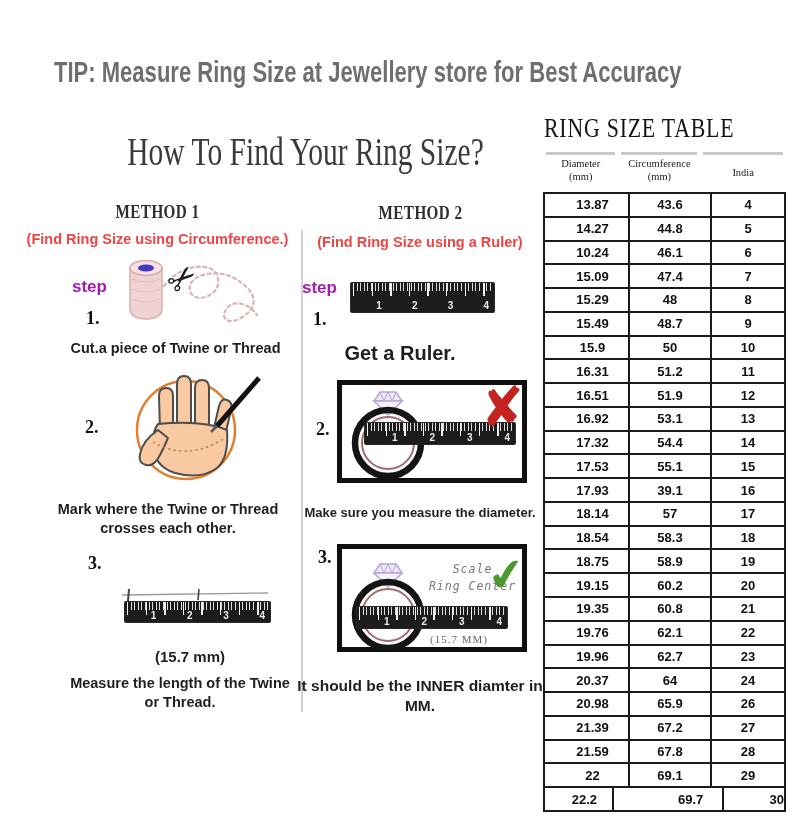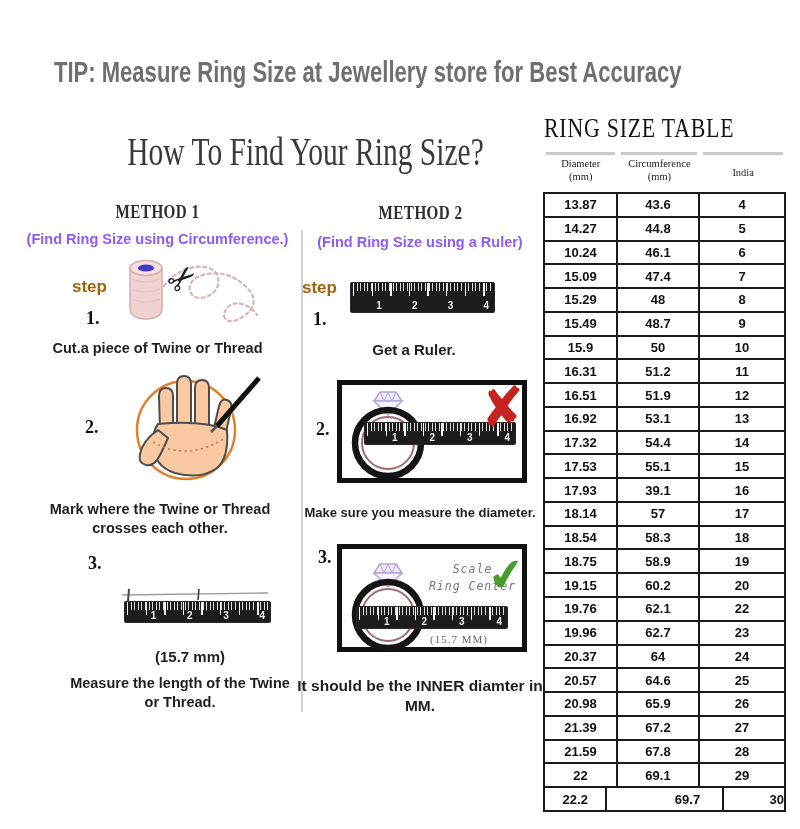--- a/index.html
+++ b/index.html
@@ -8,22 +8,22 @@
   .canvas { position:absolute; left:0; top:0; width:800px; height:829px; background:#ffffff; overflow:hidden; }
 
   .tip { position:absolute; left:54px; top:56px; font:bold 29px "Liberation Sans",sans-serif;
          color:#6f6f6f; letter-spacing:0; white-space:nowrap; transform:scaleX(.76); transform-origin:left top; }
 
   .main-title { position:absolute; left:60px; top:127px; width:480px; text-align:center;
                 font:41px "Liberation Serif",serif; color:#3a3a3a; transform:scaleX(.72); transform-origin:center top; white-space:nowrap; }
 
   .m-head { position:absolute; text-align:center; font:bold 19px "Liberation Serif",serif;
             letter-spacing:.5px; color:#2e2e2e; transform:scaleX(.8); }
-  .m-sub  { position:absolute; text-align:center; font:bold 14.5px "Liberation Sans",sans-serif; color:#8b5cf6; white-space:nowrap; }
-  .step-label { position:absolute; font:bold 17px "Liberation Sans",sans-serif; color:#a16207; }
+  .m-sub  { position:absolute; text-align:center; font:bold 14.5px "Liberation Sans",sans-serif; color:#ef4444; white-space:nowrap; }
+  .step-label { position:absolute; font:bold 17px "Liberation Sans",sans-serif; color:#a21caf; }
   .step-num   { position:absolute; font:bold 18px "Liberation Serif",serif; color:#101010; }
   .cap { position:absolute; text-align:center; font-weight:bold; color:#1f1f1f;
          font-size:14.5px; line-height:1.32; }
   .nowrap { white-space:nowrap; }
 
   .vdivider { position:absolute; left:301px; top:230px; width:2px; height:482px; background:#d2d2d2; }
 
   
   .ruler { position:absolute; background:#1c1c1c; border-radius:1px; box-shadow:0 0 0 1px #2a2a2a; }
   .ticks-s { position:absolute; top:0; left:2px; right:2px; height:8px;
@@ -46,21 +46,21 @@
   
   .table-title { position:absolute; left:544px; top:112px; font:28px "Liberation Serif",serif;
                  color:#141414; white-space:nowrap; transform:scaleX(.78); transform-origin:left top; letter-spacing:1px; }
   .size-header { position:absolute; left:543px; top:152px; width:243px; height:40px; display:flex; }
   .hcell { border-top:3px solid #c9c9c9; margin:0 3px; text-align:center;
            font-family:"Liberation Serif",serif; font-size:10.5px; color:#222; padding-top:3px; line-height:1.2; }
   .hc1 { width:75px; } .hc2 { width:82px; } .hc3 { width:86px; }
   .india-pad { margin-top:9px; }
   .size-grid { position:absolute; left:543px; top:192px; width:243px; height:620px;
                display:flex; flex-direction:column; border:2px solid #1a1a1a; background:#fff; }
-  .trow { flex:1; display:flex; border-bottom:2px solid #1a1a1a; }
+  .trow { flex:1; display:flex; border-bottom:2px solid #1a1a1a;padding-left:12px; }
   .trow:last-child { border-bottom:none;gap:46px; }
   .tcell { display:flex; align-items:center; justify-content:center;
            font:bold 13px "Liberation Sans",sans-serif; color:#111; border-right:2px solid #1a1a1a; }
   .tc1 { width:73px; } .tc2 { width:82px; } .tc3 { flex:1; border-right:none; }
 </style>
 </head>
 <body>
 
 <div class="canvas">
 
@@ -75,38 +75,38 @@
   <div class="step-num" style="left:86px;top:308px;">1.</div>
 
   <svg style="position:absolute;left:120px;top:248px;" width="158" height="85" viewBox="0 0 158 85">
     <path d="M44,38 C60,16 94,12 98,30 C102,48 74,57 70,43 C66,27 96,20 114,30 C134,41 141,56 124,68 C108,79 99,70 107,60 C114,51 130,56 137,67" fill="none" stroke="#dbb3b3" stroke-width="2.2" stroke-dasharray="3,3.5" stroke-linecap="round"></path>
     <path d="M10,20 L10,60 Q10,71 26,71 Q42,71 42,60 L42,20 Z" fill="#f1d2d2" stroke="#d8aeae" stroke-width="1.5"></path>
     <path d="M12,31 Q26,37 40,31 M12,41 Q26,47 40,41 M12,51 Q26,57 40,51" stroke="#e2c0c0" fill="none" stroke-width="1.2"></path>
     <ellipse cx="26" cy="20" rx="16" ry="7.5" fill="#f6e0e0" stroke="#d8aeae" stroke-width="1.5"></ellipse>
     <ellipse cx="26" cy="20" rx="8" ry="3.6" fill="#4339c4"></ellipse>
     <text x="46" y="42" font-size="34" fill="#1d1d1d" font-family="DejaVu Sans" transform="rotate(-40 62 28)">✂</text>
   </svg>
-  <div class="cap nowrap" style="left:15px;top:339px;width:285px;">Cut.a piece of Twine or Thread</div>
+  <div class="cap nowrap" style="left:33px;top:339px;width:285px;">Cut.a piece of Twine or Thread</div>
 
   <div class="step-num" style="left:85px;top:417px;">2.</div>
   <svg style="position:absolute;left:113px;top:368px;" width="150" height="116" viewBox="0 0 150 116">
     <circle cx="73" cy="62" r="49" fill="none" stroke="#e0812b" stroke-width="2.5"></circle>
     <g fill="#f9c9a2" stroke="#4d4d4d" stroke-width="2" stroke-linejoin="round" stroke-linecap="round">
       <path d="M47,62 L46,28 Q46,20 53,20 Q60,20 60,28 L60,60 Z"></path>
       <path d="M64,60 L64,16 Q64,8 71,8 Q78,8 78,16 L78,60 Z"></path>
       <path d="M82,60 L82,20 Q82,12 89,12 Q96,12 96,20 L96,62 Z"></path>
       <path d="M100,64 L106,38 Q108,30 114,32 Q120,34 118,42 L112,68 Z"></path>
       <path d="M45,56 Q40,62 40,75 Q40,98 62,105 Q88,112 104,100 Q116,90 114,62 Q90,52 45,56 Z"></path>
       <path d="M45,62 Q30,72 27,86 Q25,95 33,97 Q41,99 47,87 Q52,77 55,70 Z"></path>
     </g>
     <path d="M40,74 Q74,94 112,70" fill="none" stroke="#b97a50" stroke-width="1.4" stroke-dasharray="2.5,3"></path>
     <line x1="146" y1="10" x2="104" y2="58" stroke="#111" stroke-width="5"></line>
     <line x1="104" y1="58" x2="98" y2="64" stroke="#555" stroke-width="2.5"></line>
   </svg>
-  <div class="cap" style="left:40px;top:500px;width:240px;">Mark where the Twine or Thread crosses each other.</div>
+  <div class="cap" style="left:48px;top:500px;width:240px;">Mark where the Twine or Thread crosses each other.</div>
 
   <div class="step-num" style="left:88px;top:553px;">3.</div>
   <svg style="position:absolute;left:119px;top:586px;" width="152" height="16" viewBox="0 0 152 16">
     <line x1="3" y1="9" x2="149" y2="7" stroke="#9a9a9a" stroke-width="1.3"></line>
     <line x1="10" y1="3" x2="9" y2="15" stroke="#444" stroke-width="2"></line>
     <line x1="80" y1="3" x2="79" y2="14" stroke="#444" stroke-width="1.6"></line>
   </svg>
   <div class="ruler" style="left:125px;top:602px;width:145px;height:20px;">
     <div class="ticks-s"></div>
     <div class="ticks-m"></div>
@@ -130,21 +130,21 @@
   <div class="ruler" style="left:351px;top:283px;width:143px;height:29px;">
     <div class="ticks-s"></div>
     <div class="ticks-m"></div>
     <div class="ruler-nums">
         <span>1</span>
         <span>2</span>
         <span>3</span>
         <span>4</span>
       </div>
   </div>
-  <div class="cap nowrap" style="left:324px;top:340px;width:180px;font-size:15px;">Get a Ruler.</div>
+  <div class="cap nowrap" style="left:310px;top:340px;width:180px;font-size:20px;">Get a Ruler.</div>
 
   <div class="step-num" style="left:316px;top:419px;">2.</div>
   <div class="frame" style="left:337px;top:380px;width:190px;height:103px;">
     <svg style="position:absolute;left:-2px;top:0px;" width="100" height="100" viewBox="0 0 100 100">
       <g>
         <path d="M34,16 L62,16 L56,7 L40,7 Z" fill="#efe9f8" stroke="#b7a6d9" stroke-width="1.5"></path>
         <path d="M34,16 L48,30 L62,16 Z" fill="#f6f2fb" stroke="#b7a6d9" stroke-width="1.5"></path>
         <path d="M40,7 L44,16 L48,7 L52,16 L56,7" fill="none" stroke="#b7a6d9" stroke-width="1"></path>
       </g>
       <circle cx="48" cy="58" r="33" fill="none" stroke="#141414" stroke-width="6.5"></circle>
@@ -290,40 +290,40 @@
         <div class="tcell tc1">18.75</div>
         <div class="tcell tc2">58.9</div>
         <div class="tcell tc3">19</div>
       </div>
       <div class="trow">
         <div class="tcell tc1">19.15</div>
         <div class="tcell tc2">60.2</div>
         <div class="tcell tc3">20</div>
       </div>
       <div class="trow">
+        <div class="tcell tc1">19.35</div>
+        <div class="tcell tc2">60.8</div>
+        <div class="tcell tc3">21</div>
+      </div>
+      <div class="trow">
         <div class="tcell tc1">19.76</div>
         <div class="tcell tc2">62.1</div>
         <div class="tcell tc3">22</div>
       </div>
       <div class="trow">
         <div class="tcell tc1">19.96</div>
         <div class="tcell tc2">62.7</div>
         <div class="tcell tc3">23</div>
       </div>
       <div class="trow">
         <div class="tcell tc1">20.37</div>
         <div class="tcell tc2">64</div>
         <div class="tcell tc3">24</div>
       </div>
       <div class="trow">
-        <div class="tcell tc1">20.57</div>
-        <div class="tcell tc2">64.6</div>
-        <div class="tcell tc3">25</div>
-      </div>
-      <div class="trow">
         <div class="tcell tc1">20.98</div>
         <div class="tcell tc2">65.9</div>
         <div class="tcell tc3">26</div>
       </div>
       <div class="trow">
         <div class="tcell tc1">21.39</div>
         <div class="tcell tc2">67.2</div>
         <div class="tcell tc3">27</div>
       </div>
       <div class="trow">

